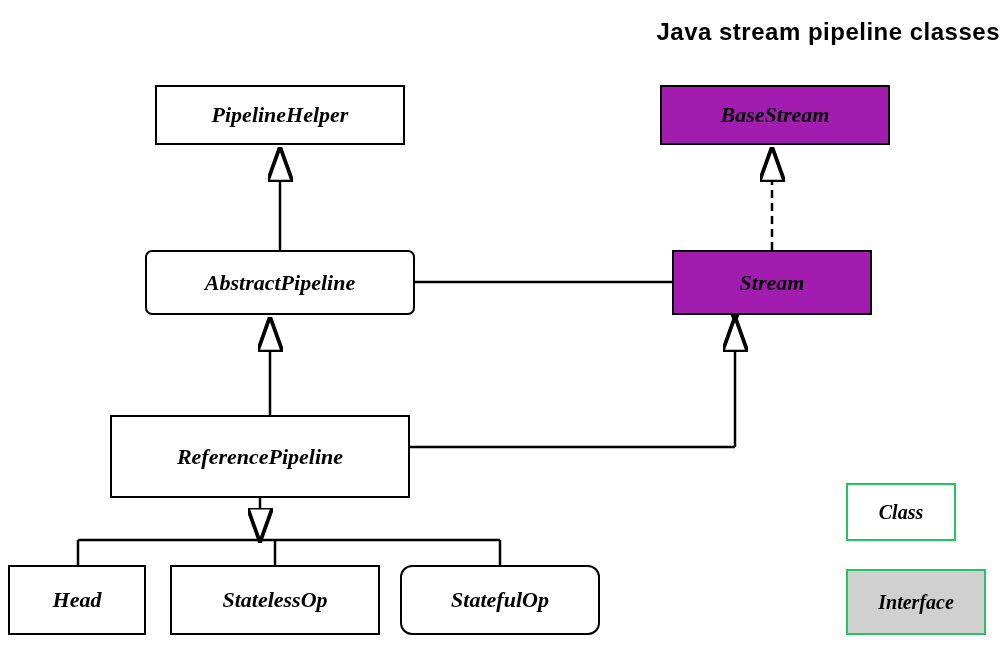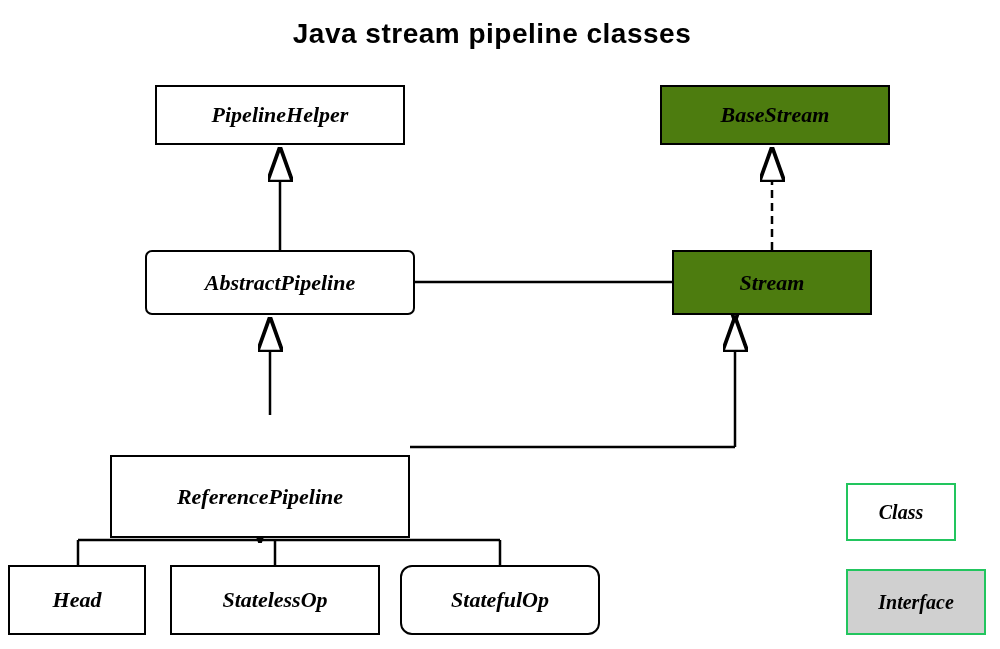--- a/index.html
+++ b/index.html
@@ -13,45 +13,45 @@
     }
 
     .diagram-container {
       width: 1000px;
       height: 649px;
       position: relative;
       background: #fff;
     }
 
     .title {
-      text-align: center;
-      font-size: 28px;
+      text-align: right;
+      font-size: 24px;
       font-weight: bold;
       font-family: Arial, sans-serif;
-      padding: 18px 16px 10px 0;
+      padding: 18px 0 10px 0;
       letter-spacing: 0.5px;
     }
 
     .uml-box {
       position: absolute;
       border: 2px solid #000;
       background: #fff;
       font-style: italic;
       font-weight: bold;
       font-size: 22px;
       font-family: 'Times New Roman', Times, serif;
       display: flex;
       align-items: center;
       justify-content: center;
       text-align: center;
       padding: 6px 12px;
     }
 
     .uml-box.interface-style {
-      background: #4d7c0f;
+      background: #a21caf;
     }
 
     svg.arrows {
       position: absolute;
       top: 0;
       left: 0;
       width: 1000px;
       height: 649px;
       pointer-events: none;
     }
@@ -125,21 +125,21 @@
   </div>
 
   <div class="uml-box" style="left:145px; top:250px; width:270px; height:65px;border-radius:7px;">
     <span>AbstractPipeline</span>
   </div>
 
   <div class="uml-box interface-style" style="left:672px; top:250px; width:200px; height:65px;">
     <span>Stream</span>
   </div>
 
-  <div class="uml-box" style="left:110px; top:415px; width:300px; height:83px;margin-top:40px;">
+  <div class="uml-box" style="left:110px; top:415px; width:300px; height:83px;">
     <span>ReferencePipeline</span>
   </div>
 
   <div class="uml-box" style="left:8px; top:565px; width:138px; height:70px;">
     <span>Head</span>
   </div>
 
   <div class="uml-box" style="left:170px; top:565px; width:210px; height:70px;">
     <span>StatelessOp</span>
   </div>

